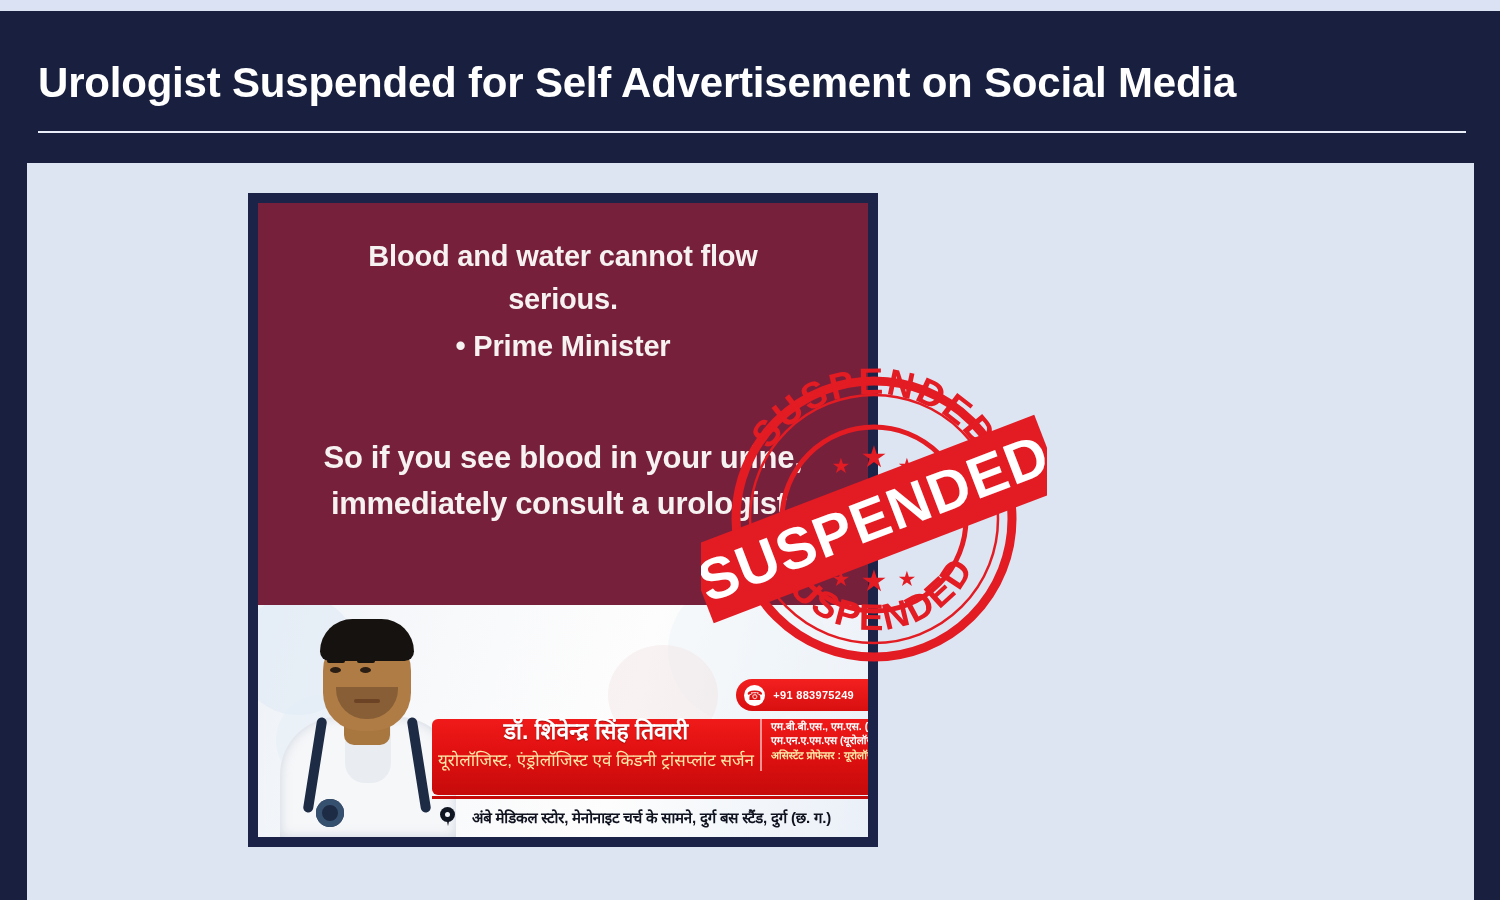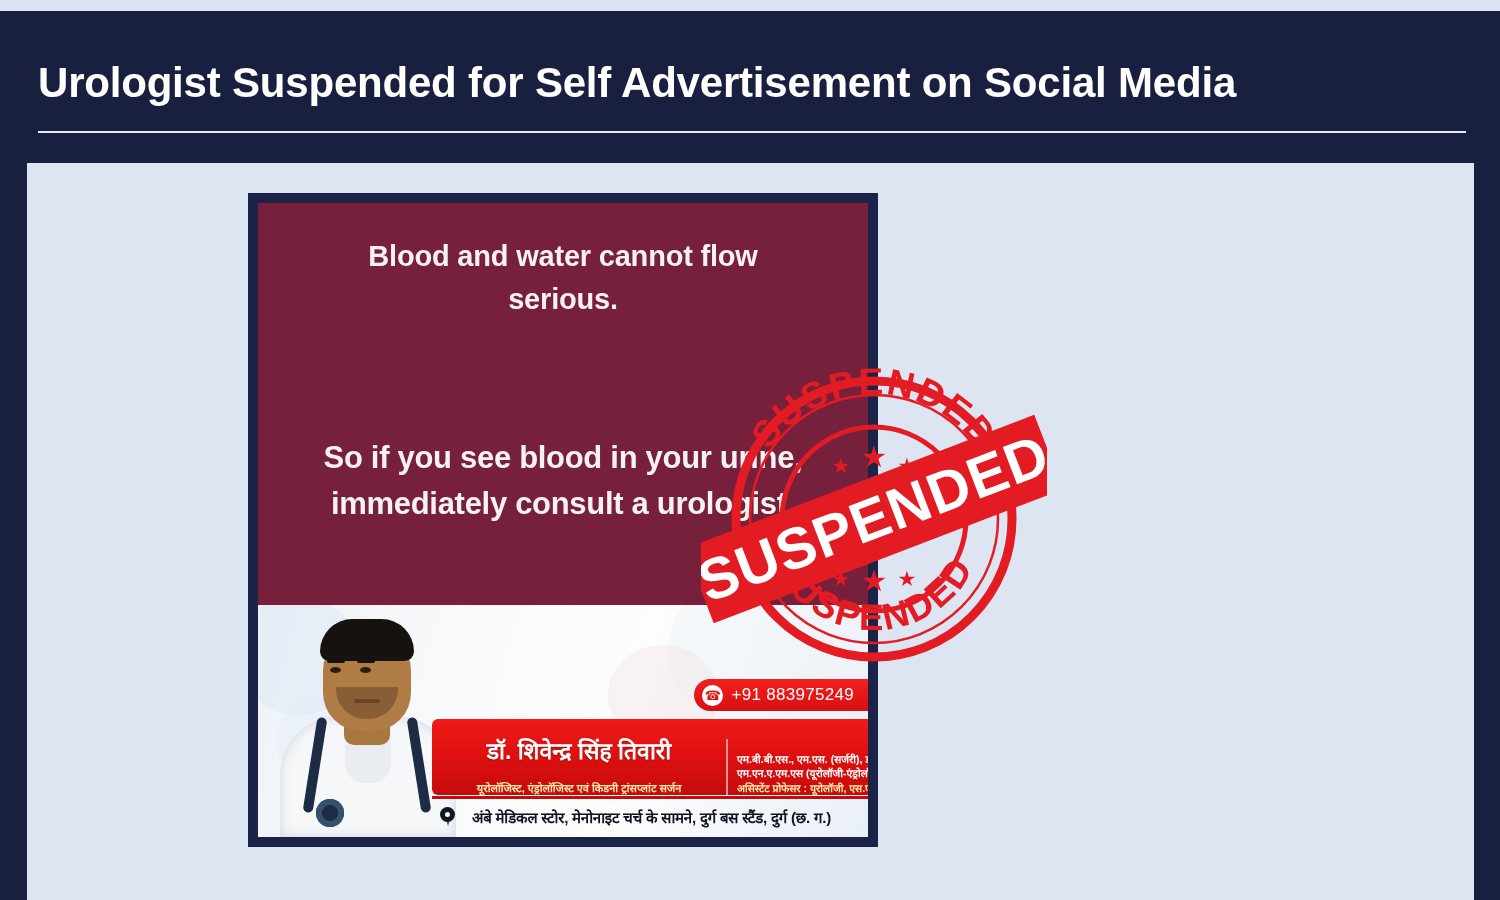--- a/index.html
+++ b/index.html
@@ -250,44 +250,44 @@
   
   .name-bar {
     position: absolute;
     left: 174px;
     bottom: 42px;
     right: 0;
     height: 76px;
     background: linear-gradient(180deg,#f01a1a 0%, #e01010 45%, #c60b0b 100%);
     border-radius: 6px 0 0 6px;
     display: flex;
-    align-items: flex-end;
+    align-items: flex-start;
   }
   .name-left {
     flex: 0 0 296px;
     display: flex;
     flex-direction: column;
     align-items: center;
     justify-content: center;
     border-right: 2px solid rgba(255,255,255,.55);
     padding: 0 6px;
   }
   .doc-name {
     color: #ffffff;
     font-size: 23px;
     font-weight: bold;
     line-height: 1.1;
     white-space: nowrap;
     text-shadow: 0 1px 1px rgba(0,0,0,.3);
   }
   .doc-role {
     color: #ffe9a8;
-    font-size: 11px;
-    font-weight: bold;
-    margin-top: 16px;
+    font-size: 17px;
+    font-weight: normal;
+    margin-top: 4px;
     white-space: nowrap;
   }
   .name-right {
     flex: 1 1 auto;
     display: flex;
     flex-direction: column;
     justify-content: center;
     padding-left: 9px;
     overflow: hidden;
   }
@@ -319,22 +319,22 @@
     background: #ffffff;
     display: flex;
     align-items: center;
     justify-content: center;
     color: #e01010;
     font-size: 13px;
     line-height: 1;
   }
   .phone-num {
     color: #ffffff;
-    font-size: 17px;
-    font-weight: normal;
+    font-size: 11px;
+    font-weight: bold;
     white-space: nowrap;
     letter-spacing: .3px;
   }
 
   
   .address-strip {
     position: absolute;
     left: 174px;
     right: 0;
     bottom: 4px;
@@ -412,20 +412,21 @@
   </div>
 
   <div class="content-panel">
 
     <div class="poster">
       <div class="poster-inner">
 
         <div class="poster-quote">
           <span>Blood and water cannot flow</span><br>
           <span>serious.</span>
+          <span class="attrib">• Prime Minister</span>
         </div>
 
         <div class="poster-advice">
           <span>So if you see blood in your urine,</span><br>
           <span>immediately consult a urologist.</span><br>
         </div>
 
         <div class="poster-banner">
 
           <div class="blob b1"></div>

